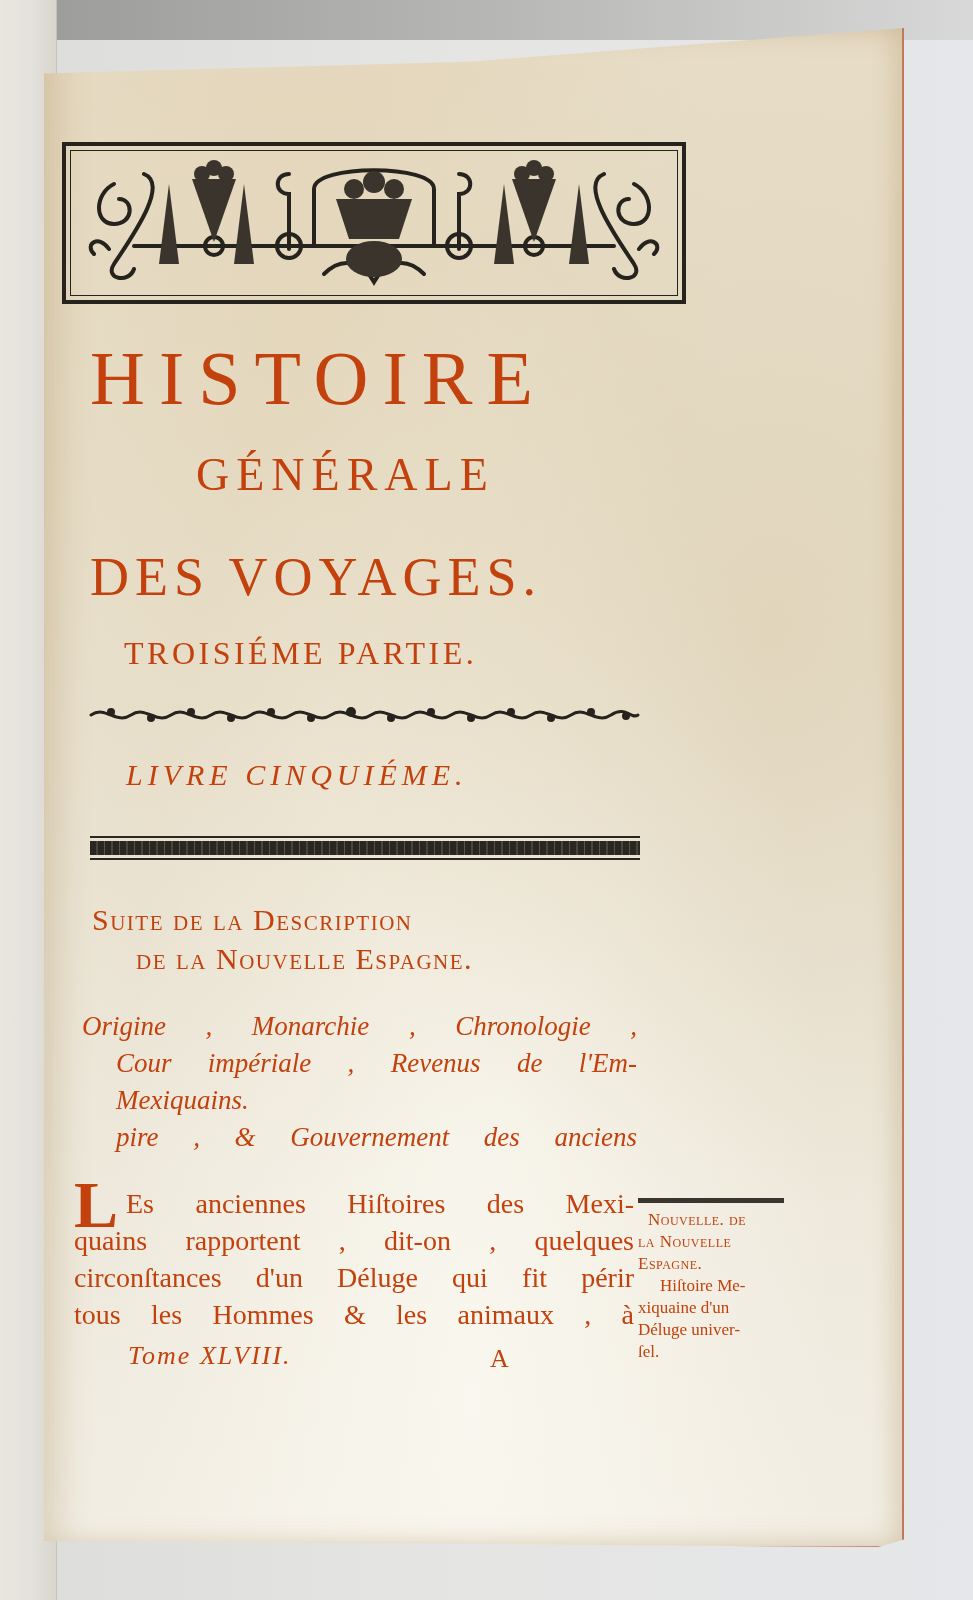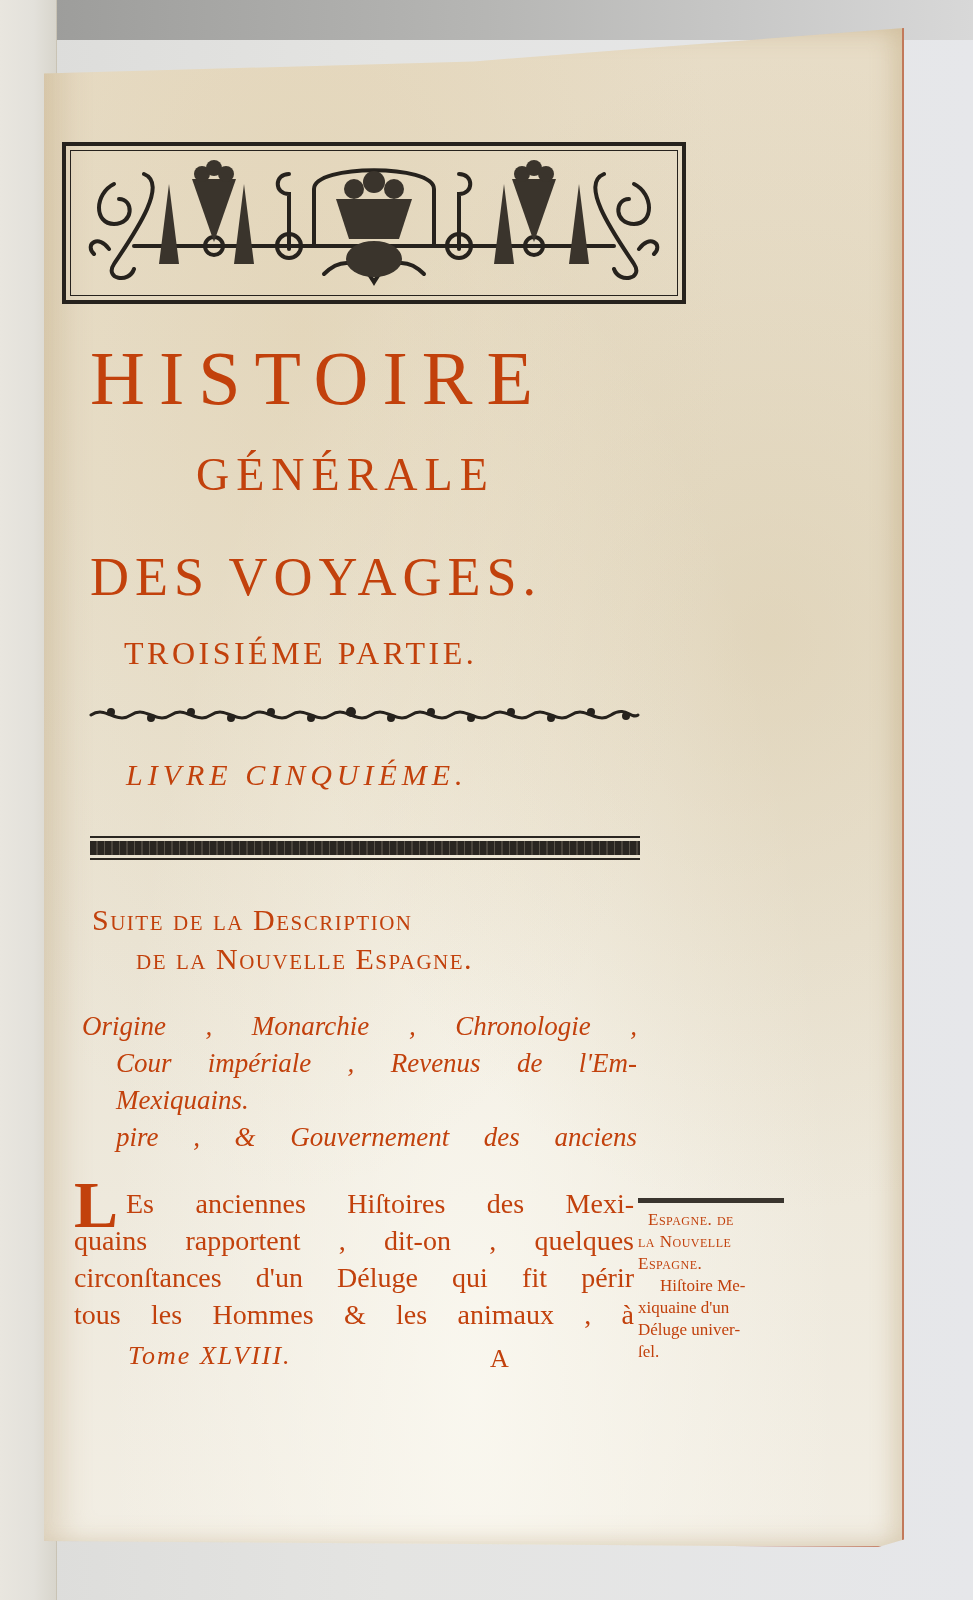--- a/index.html
+++ b/index.html
@@ -232,20 +232,20 @@
   <span class="bl">quains rapportent , dit-on , quelques</span>
   <span class="bl">circonſtances d'un Déluge qui fit périr</span>
   <span class="bl">tous les Hommes &amp; les animaux , à</span>
 </div>
 
 <div class="tome ink">Tome XLVIII.</div>
 <div class="sig ink">A</div>
 
 <div class="margin-note ink">
   <div class="mrule"></div>
-  <span class="hd i">Espagne. de</span>
+  <span class="hd i">Nouvelle. de</span>
   <span class="hd">la Nouvelle</span>
   <span class="hd">Espagne.</span>
   <span class="tx i">Hiſtoire Me-</span>
   <span class="tx">xiquaine d'un</span>
   <span class="tx">Déluge univer-</span>
   <span class="tx">ſel.</span>
 </div>
 
 </body></html>

